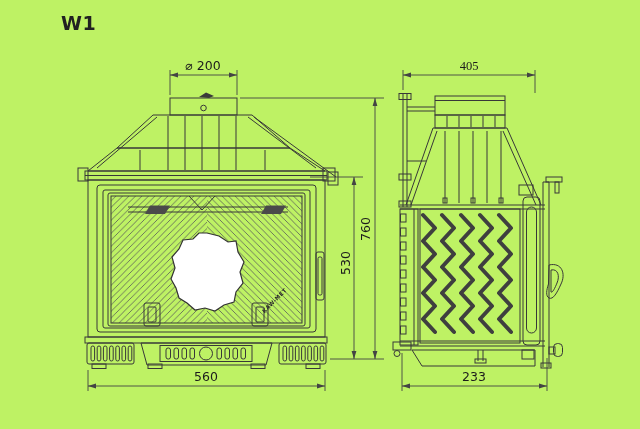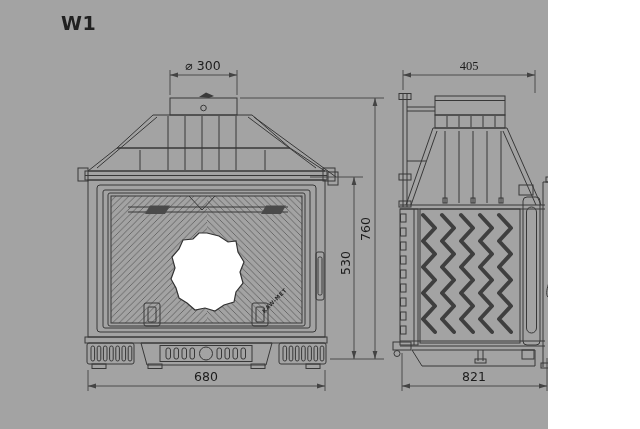--- a/index.html
+++ b/index.html
@@ -1,17 +1,17 @@
 <!DOCTYPE html>
 <html><head>
 <meta charset="utf-8">
 <style>
   html,body{margin:0;padding:0;background:#fff;}
   .canvas{
-    position:relative;width:548px;height:429px;background:#a3a3a3;overflow:hidden;
+    position:relative;width:640px;height:429px;background:#bef264;overflow:hidden;
     font-family:"DejaVu Sans","Liberation Sans",sans-serif;
   }
   .canvas svg{position:absolute;left:0;top:0;}
   .title{
     position:absolute;left:61px;top:12px;font-size:19px;font-weight:bold;
     color:#212121;letter-spacing:0.5px;
   }
   .dim{
     position:absolute;width:56px;text-align:center;font-size:12.5px;color:#1c1c1c;
     line-height:14px;white-space:nowrap;
@@ -274,22 +274,22 @@
       <polygon points="325,386 317,383.6 317,388.4" fill="#444" stroke="none"></polygon>
 
       <line x1="402" y1="353" x2="402" y2="391"></line>
       <line x1="547" y1="358" x2="547" y2="391"></line>
       <line x1="402" y1="386" x2="547" y2="386"></line>
       <polygon points="402,386 410,383.6 410,388.4" fill="#444" stroke="none"></polygon>
       <polygon points="547,386 539,383.6 539,388.4" fill="#444" stroke="none"></polygon>
     </g>
   </svg>
 
-  <div class="dim" style="left:175px;top:59px;">⌀ 300</div>
+  <div class="dim" style="left:175px;top:59px;">⌀ 200</div>
   <div class="dim" style="left:441px;top:59px;font-family:Liberation Serif, serif;">405</div>
   <div class="dim rot" style="left:338px;top:222px;">760</div>
   <div class="dim rot" style="left:318px;top:256px;">530</div>
-  <div class="dim" style="left:178px;top:370px;">680</div>
-  <div class="dim" style="left:446px;top:370px;">821</div>
+  <div class="dim" style="left:178px;top:370px;">560</div>
+  <div class="dim" style="left:446px;top:370px;">233</div>
 
   <div class="brand">KAW-MET</div>
 
 </div>
 
 </body></html>

